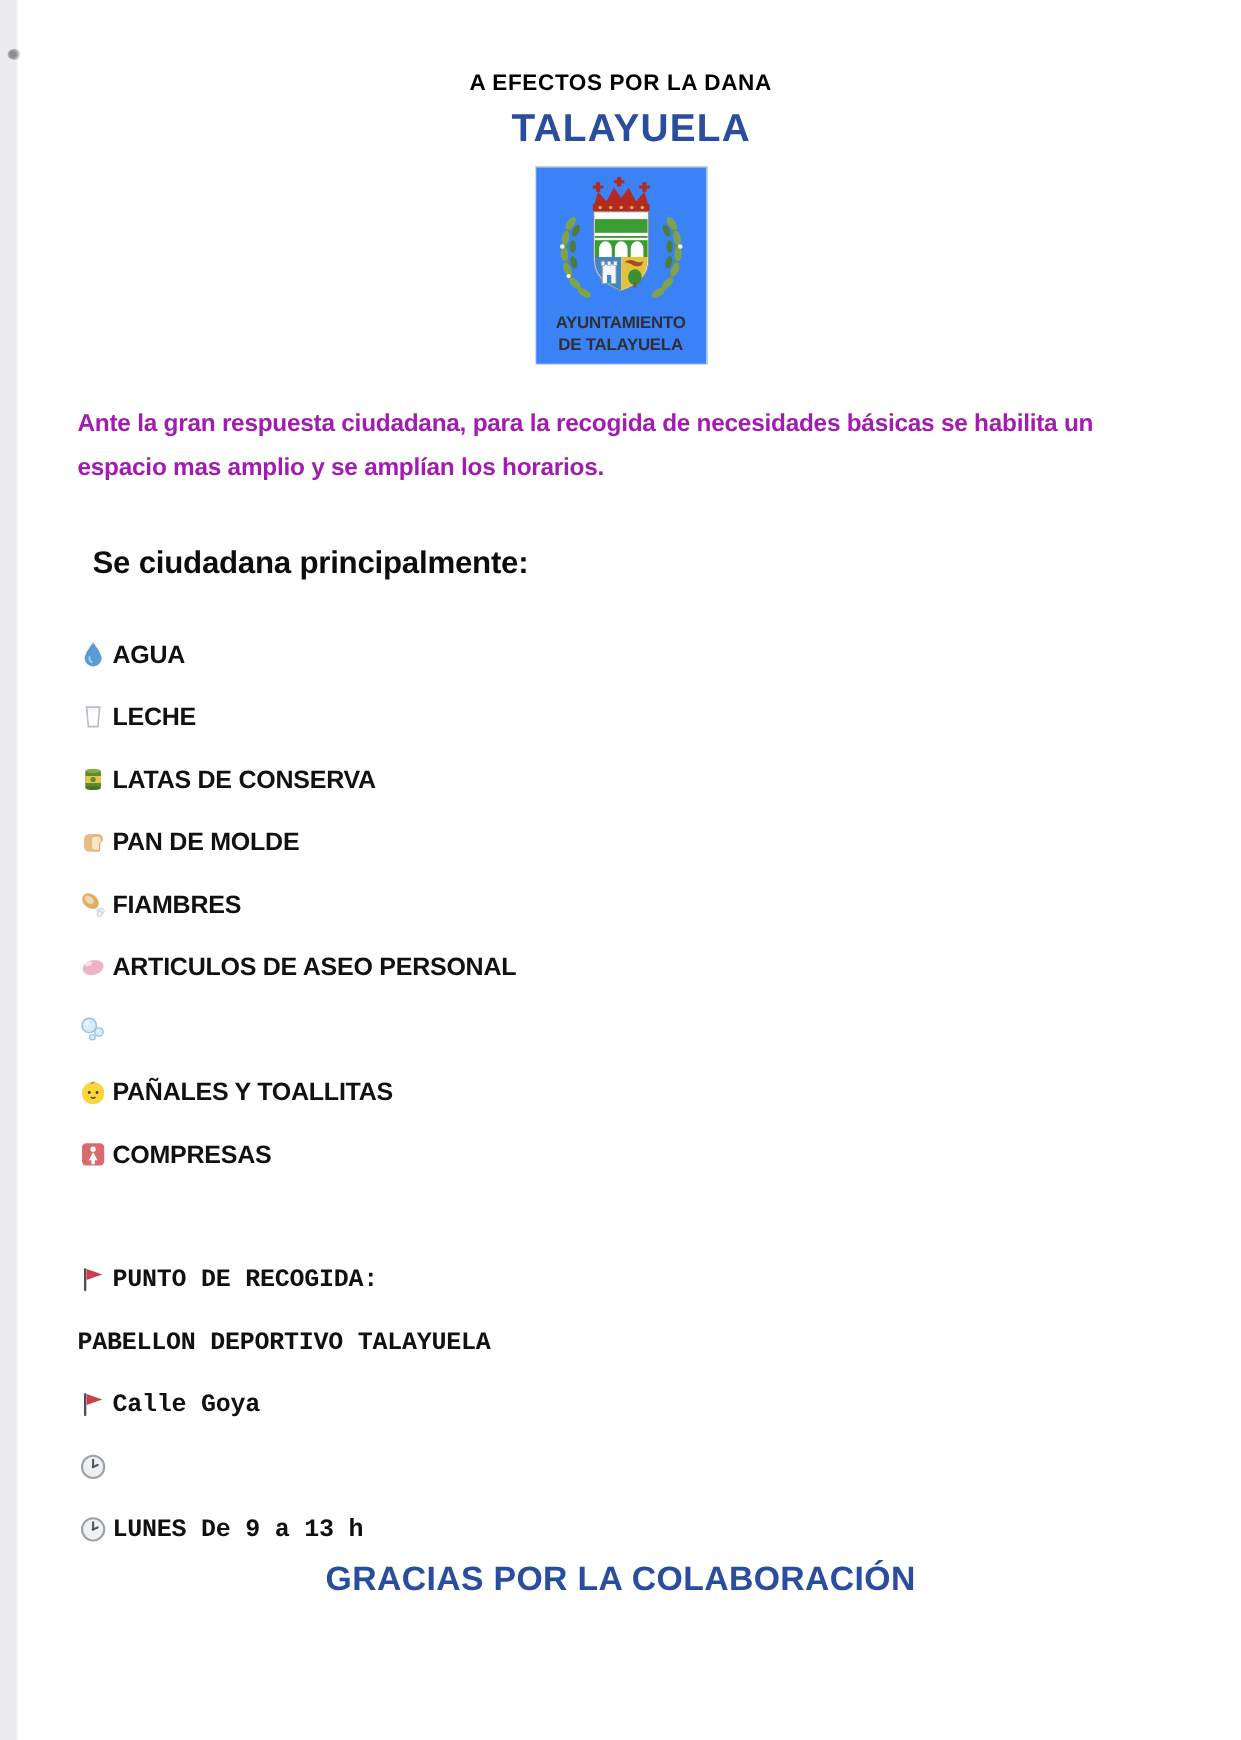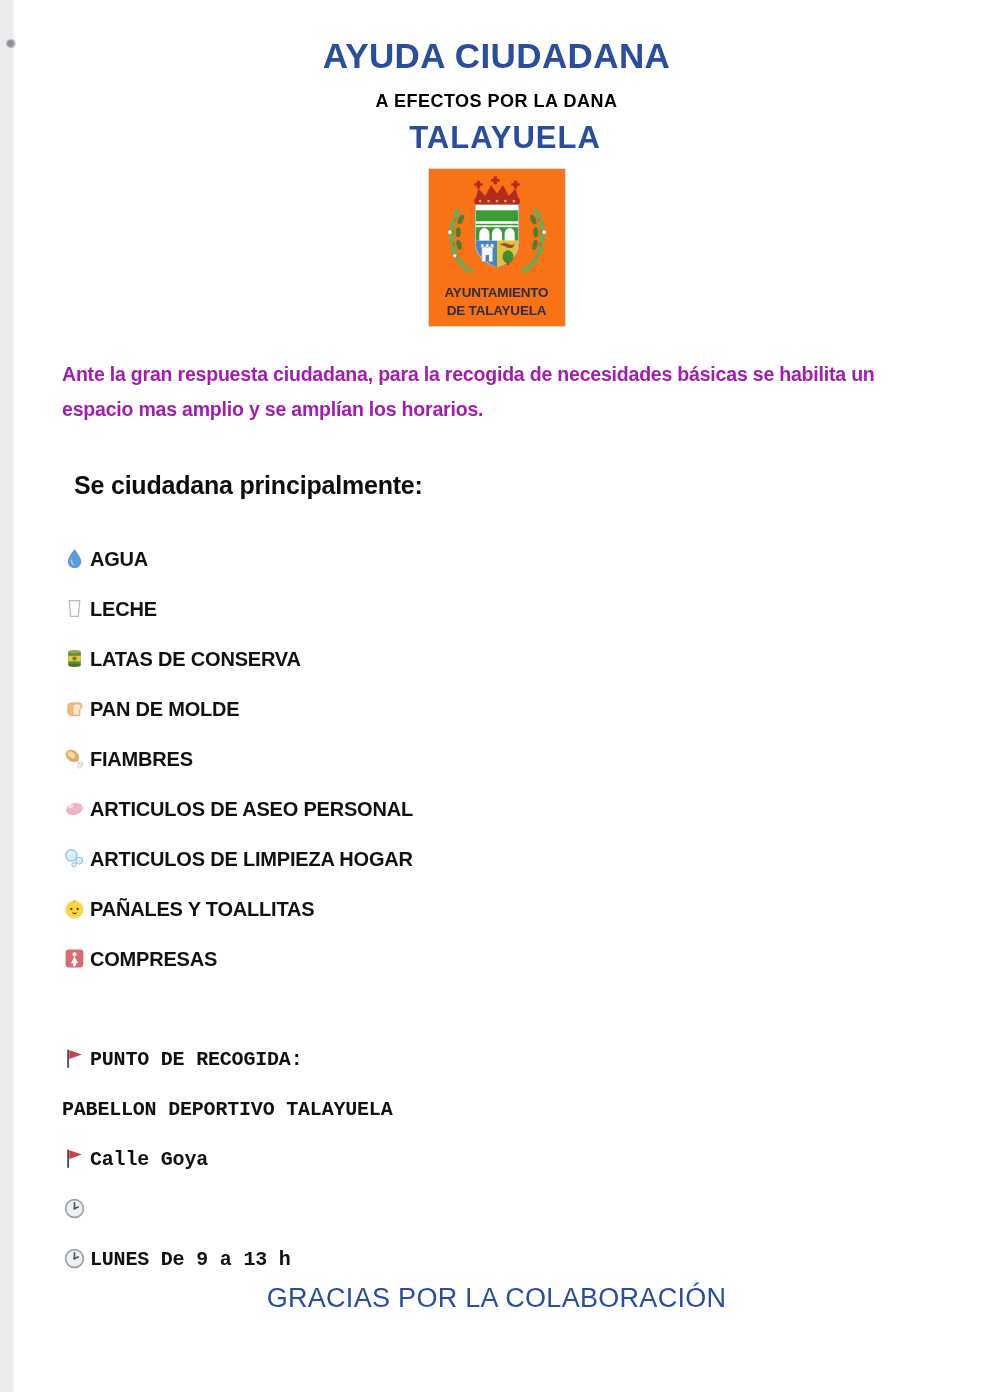--- a/index.html
+++ b/index.html
@@ -7,41 +7,40 @@
     width:993px;height:1392px;background:#ffffff;position:relative;overflow:hidden;
     font-family:"Liberation Sans","DejaVu Sans",sans-serif;color:#121212;
   }
   .scan-strip{position:absolute;left:0;top:0;width:13px;height:100%;background:#ececef;border-right:1px solid #f3f3f5;}
   .scan-smudge{position:absolute;left:6px;top:39px;width:11px;height:9px;border-radius:50%;
     background:radial-gradient(circle at 40% 50%, #6b6e74 0 30%, #b9bcc2 60%, transparent 75%);opacity:.75;}
   .header{text-align:center;padding-top:38px;}
   .title{font-size:35px;line-height:1;font-weight:bold;color:#2a4d9e;letter-spacing:.4px;}
   .subtitle{margin-top:19px;font-size:18px;line-height:1;font-weight:bold;color:#000000;letter-spacing:.5px;}
   .city{margin-top:12px;font-size:31px;line-height:1;font-weight:bold;color:#2a4d9e;letter-spacing:1px;padding-left:17px;}
-  .logo-box{width:132px;margin:15px auto 0;background:#f97316;border:1px solid #dcdcdf;padding:4px 2px 6px;text-align:center;}
+  .logo-box{width:132px;margin:15px auto 0;background:#3b82f6;border:1px solid #dcdcdf;padding:4px 2px 6px;text-align:center;}
   .logo-box svg{display:block;margin:0 auto;}
   .logo-caption{font-size:13.5px;font-weight:bold;color:#2e2e33;line-height:1.22;letter-spacing:-.2px;margin-top:2px;}
   .intro{margin:30px 58px 0 62px;font-size:19.5px;font-weight:bold;line-height:35px;letter-spacing:-.2px;color:#a21caf;max-width:885px;}
   .needs-heading{margin:44px 0 0 74px;font-size:25px;font-weight:bold;letter-spacing:-.2px;color:#0d0d0d;}
   .list{margin-top:21px;}
   .row{display:flex;align-items:flex-end;height:50px;margin-left:62px;}
   .row .ic{width:25px;height:25px;flex:none;margin-right:3px;display:flex;align-items:center;justify-content:center;}
   .row .ic svg{width:23px;height:23px;}
   .row .lbl{font-size:20px;font-weight:bold;letter-spacing:-.2px;color:#111;white-space:nowrap;}
   .pickup{margin-top:50px;font-family:Liberation Mono, monospace;}
-  .thanks{margin-top:12px;text-align:center;font-size:27px;font-weight:normal;color:#2a4d9e;letter-spacing:.3px;}
+  .thanks{margin-top:12px;text-align:center;font-size:27px;font-weight:bold;color:#2a4d9e;letter-spacing:.3px;}
 </style>
 </head>
 <body>
 
 <div class="scan-strip"></div>
 <div class="scan-smudge"></div>
 
 <div class="header">
-  <div class="title">AYUDA CIUDADANA</div>
   <div class="subtitle">A EFECTOS POR LA DANA</div>
   <div class="city">TALAYUELA</div>
 
   <div class="logo-box">
     <span>
       <svg width="118" height="110" viewBox="0 0 140 130">
 
         <g stroke="#6d8f3f" stroke-width="3" fill="none">
           <path d="M38,118 C16,100 12,70 24,44"></path>
           <path d="M102,118 C124,100 128,70 116,44"></path>
@@ -185,21 +184,20 @@
   <div class="row">
     <span class="ic">
       <svg viewBox="0 0 22 22">
           <circle cx="8" cy="8" r="5.5" fill="#d9ecfb" stroke="#8ec3ea" stroke-width="1.1"></circle>
           <circle cx="6.4" cy="6.2" r="1.5" fill="#ffffff"></circle>
           <circle cx="15.5" cy="13" r="3.2" fill="#d9ecfb" stroke="#8ec3ea" stroke-width="1"></circle>
           <circle cx="14.6" cy="12" r="0.9" fill="#ffffff"></circle>
           <circle cx="10.5" cy="17" r="2.1" fill="#d9ecfb" stroke="#8ec3ea" stroke-width="0.9"></circle>
         </svg>
     </span>
-    <span class="lbl">ARTICULOS DE LIMPIEZA HOGAR</span>
   </div>
   <div class="row">
     <span class="ic">
       <svg viewBox="0 0 22 22">
           <circle cx="11" cy="12" r="8.5" fill="#fcd53f"></circle>
           <path d="M9,4.5 q2,-2.5 4,-0.8 q-1.8,0 -2.4,1.4" fill="#c28a2e"></path>
           <circle cx="8" cy="11.5" r="1.1" fill="#4a3a10"></circle>
           <circle cx="14" cy="11.5" r="1.1" fill="#4a3a10"></circle>
           <path d="M9.4,15.2 q1.6,1.4 3.2,0" stroke="#4a3a10" stroke-width="1" fill="none" stroke-linecap="round"></path>
         </svg>

